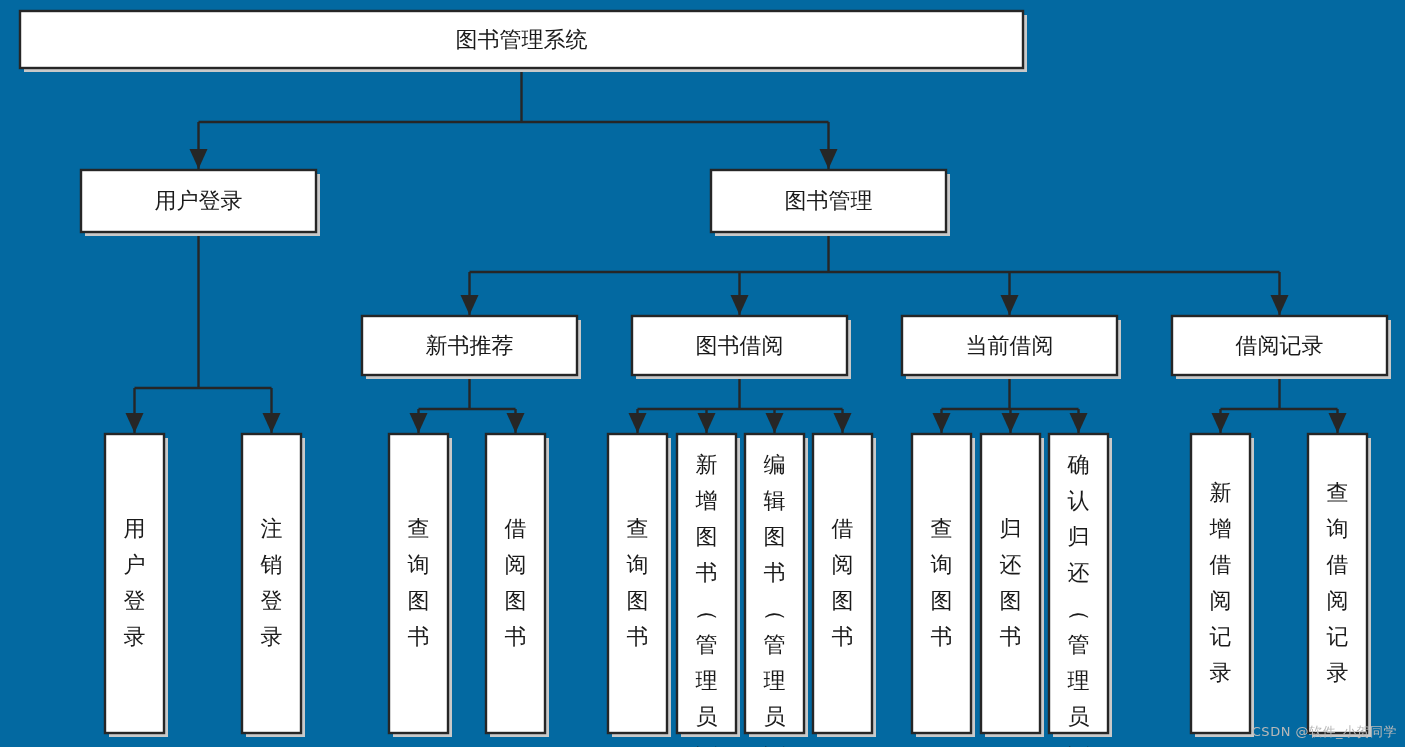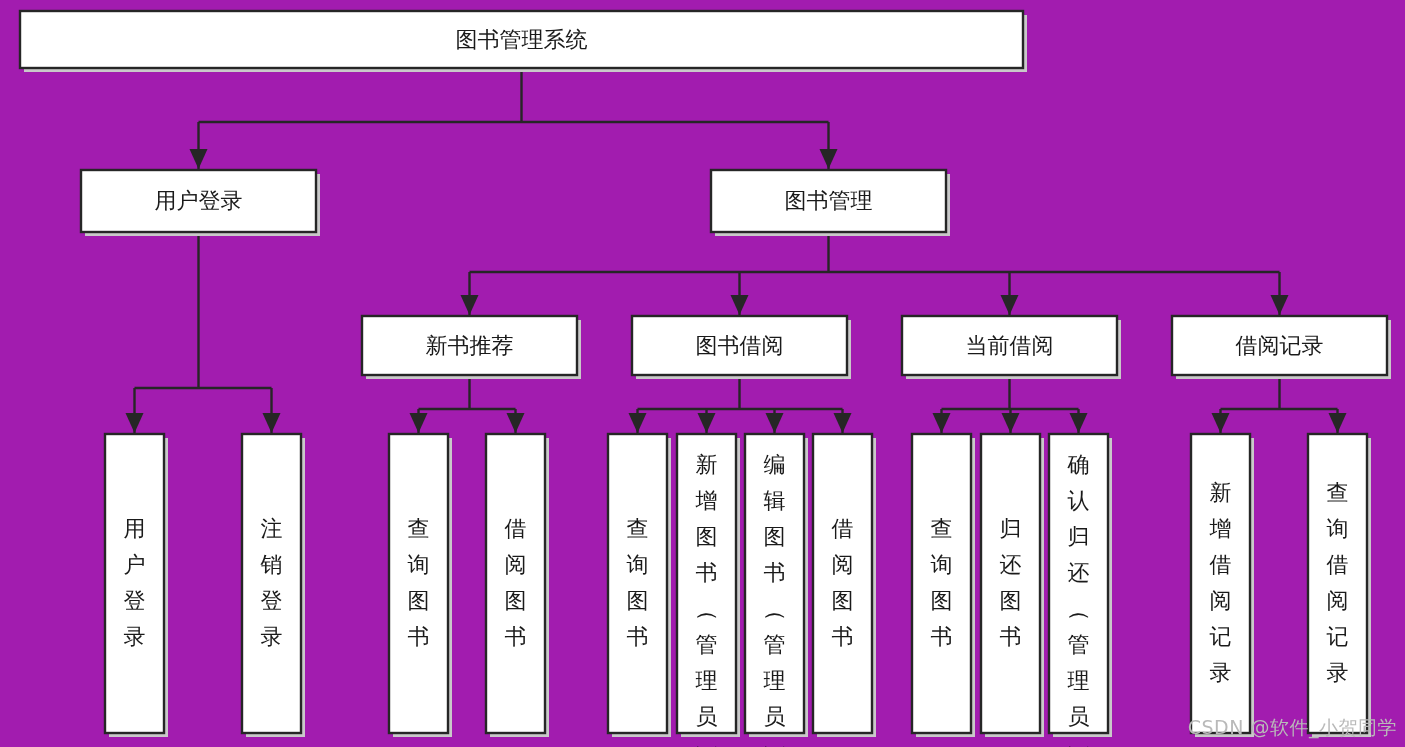--- a/index.html
+++ b/index.html
@@ -10,21 +10,21 @@
   body {
     width: 1405px;
     height: 747px;
     font-family: "DejaVu Sans", "Liberation Sans", sans-serif;
     overflow: hidden;
   }
   #diagram-root {
     position: relative;
     width: 1405px;
     height: 747px;
-    background: #a21caf;
+    background: #0369a1;
   }
   svg#flowchart {
     position: absolute;
     left: 0;
     top: 0;
     width: 1405px;
     height: 747px;
   }
   .node-box {
     fill: #ffffff;
@@ -56,21 +56,21 @@
     fill: #1a1a1a;
     font-family: "DejaVu Sans", "Liberation Sans", sans-serif;
     font-size: 22px;
     text-anchor: middle;
   }
   .watermark {
     position: absolute;
     right: 8px;
     bottom: 6px;
     font-family: "DejaVu Sans", "Liberation Sans", sans-serif;
-    font-size: 19px;
+    font-size: 13px;
     color: #b9b9b9;
     letter-spacing: 0.5px;
     white-space: nowrap;
     pointer-events: none;
   }
 </style>
 </head>
 <body>
 
 <div id="diagram-root">

